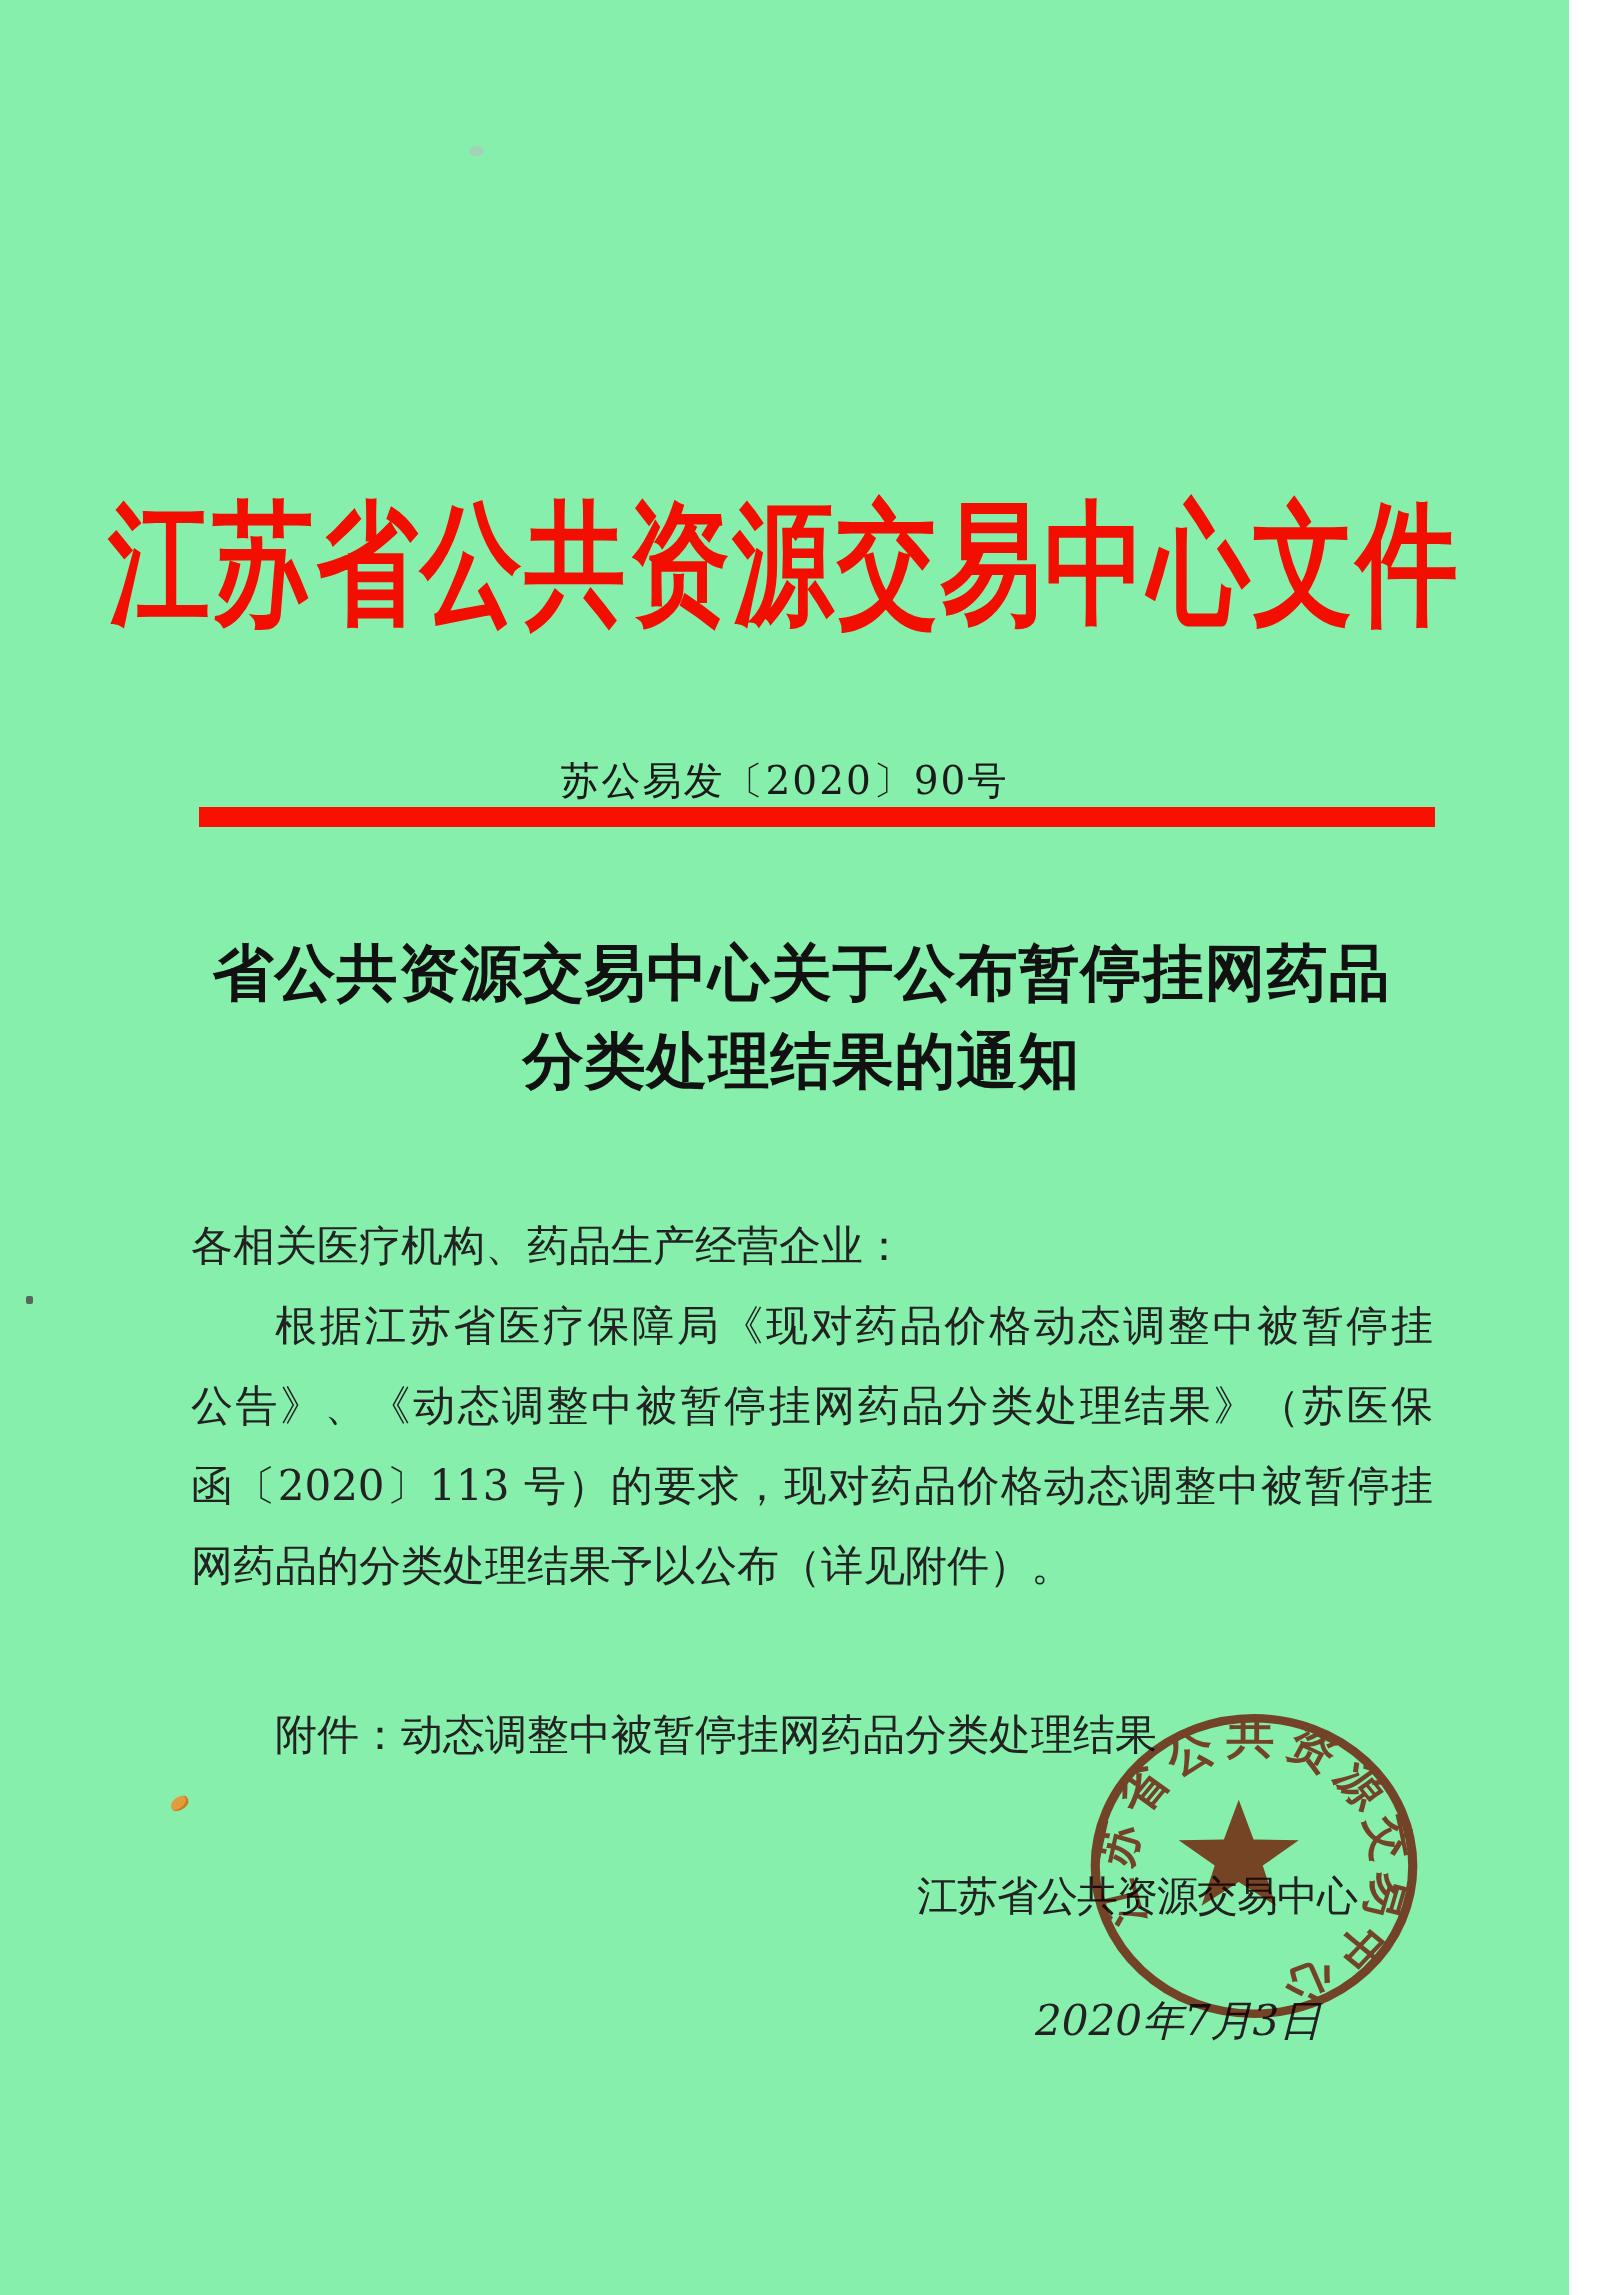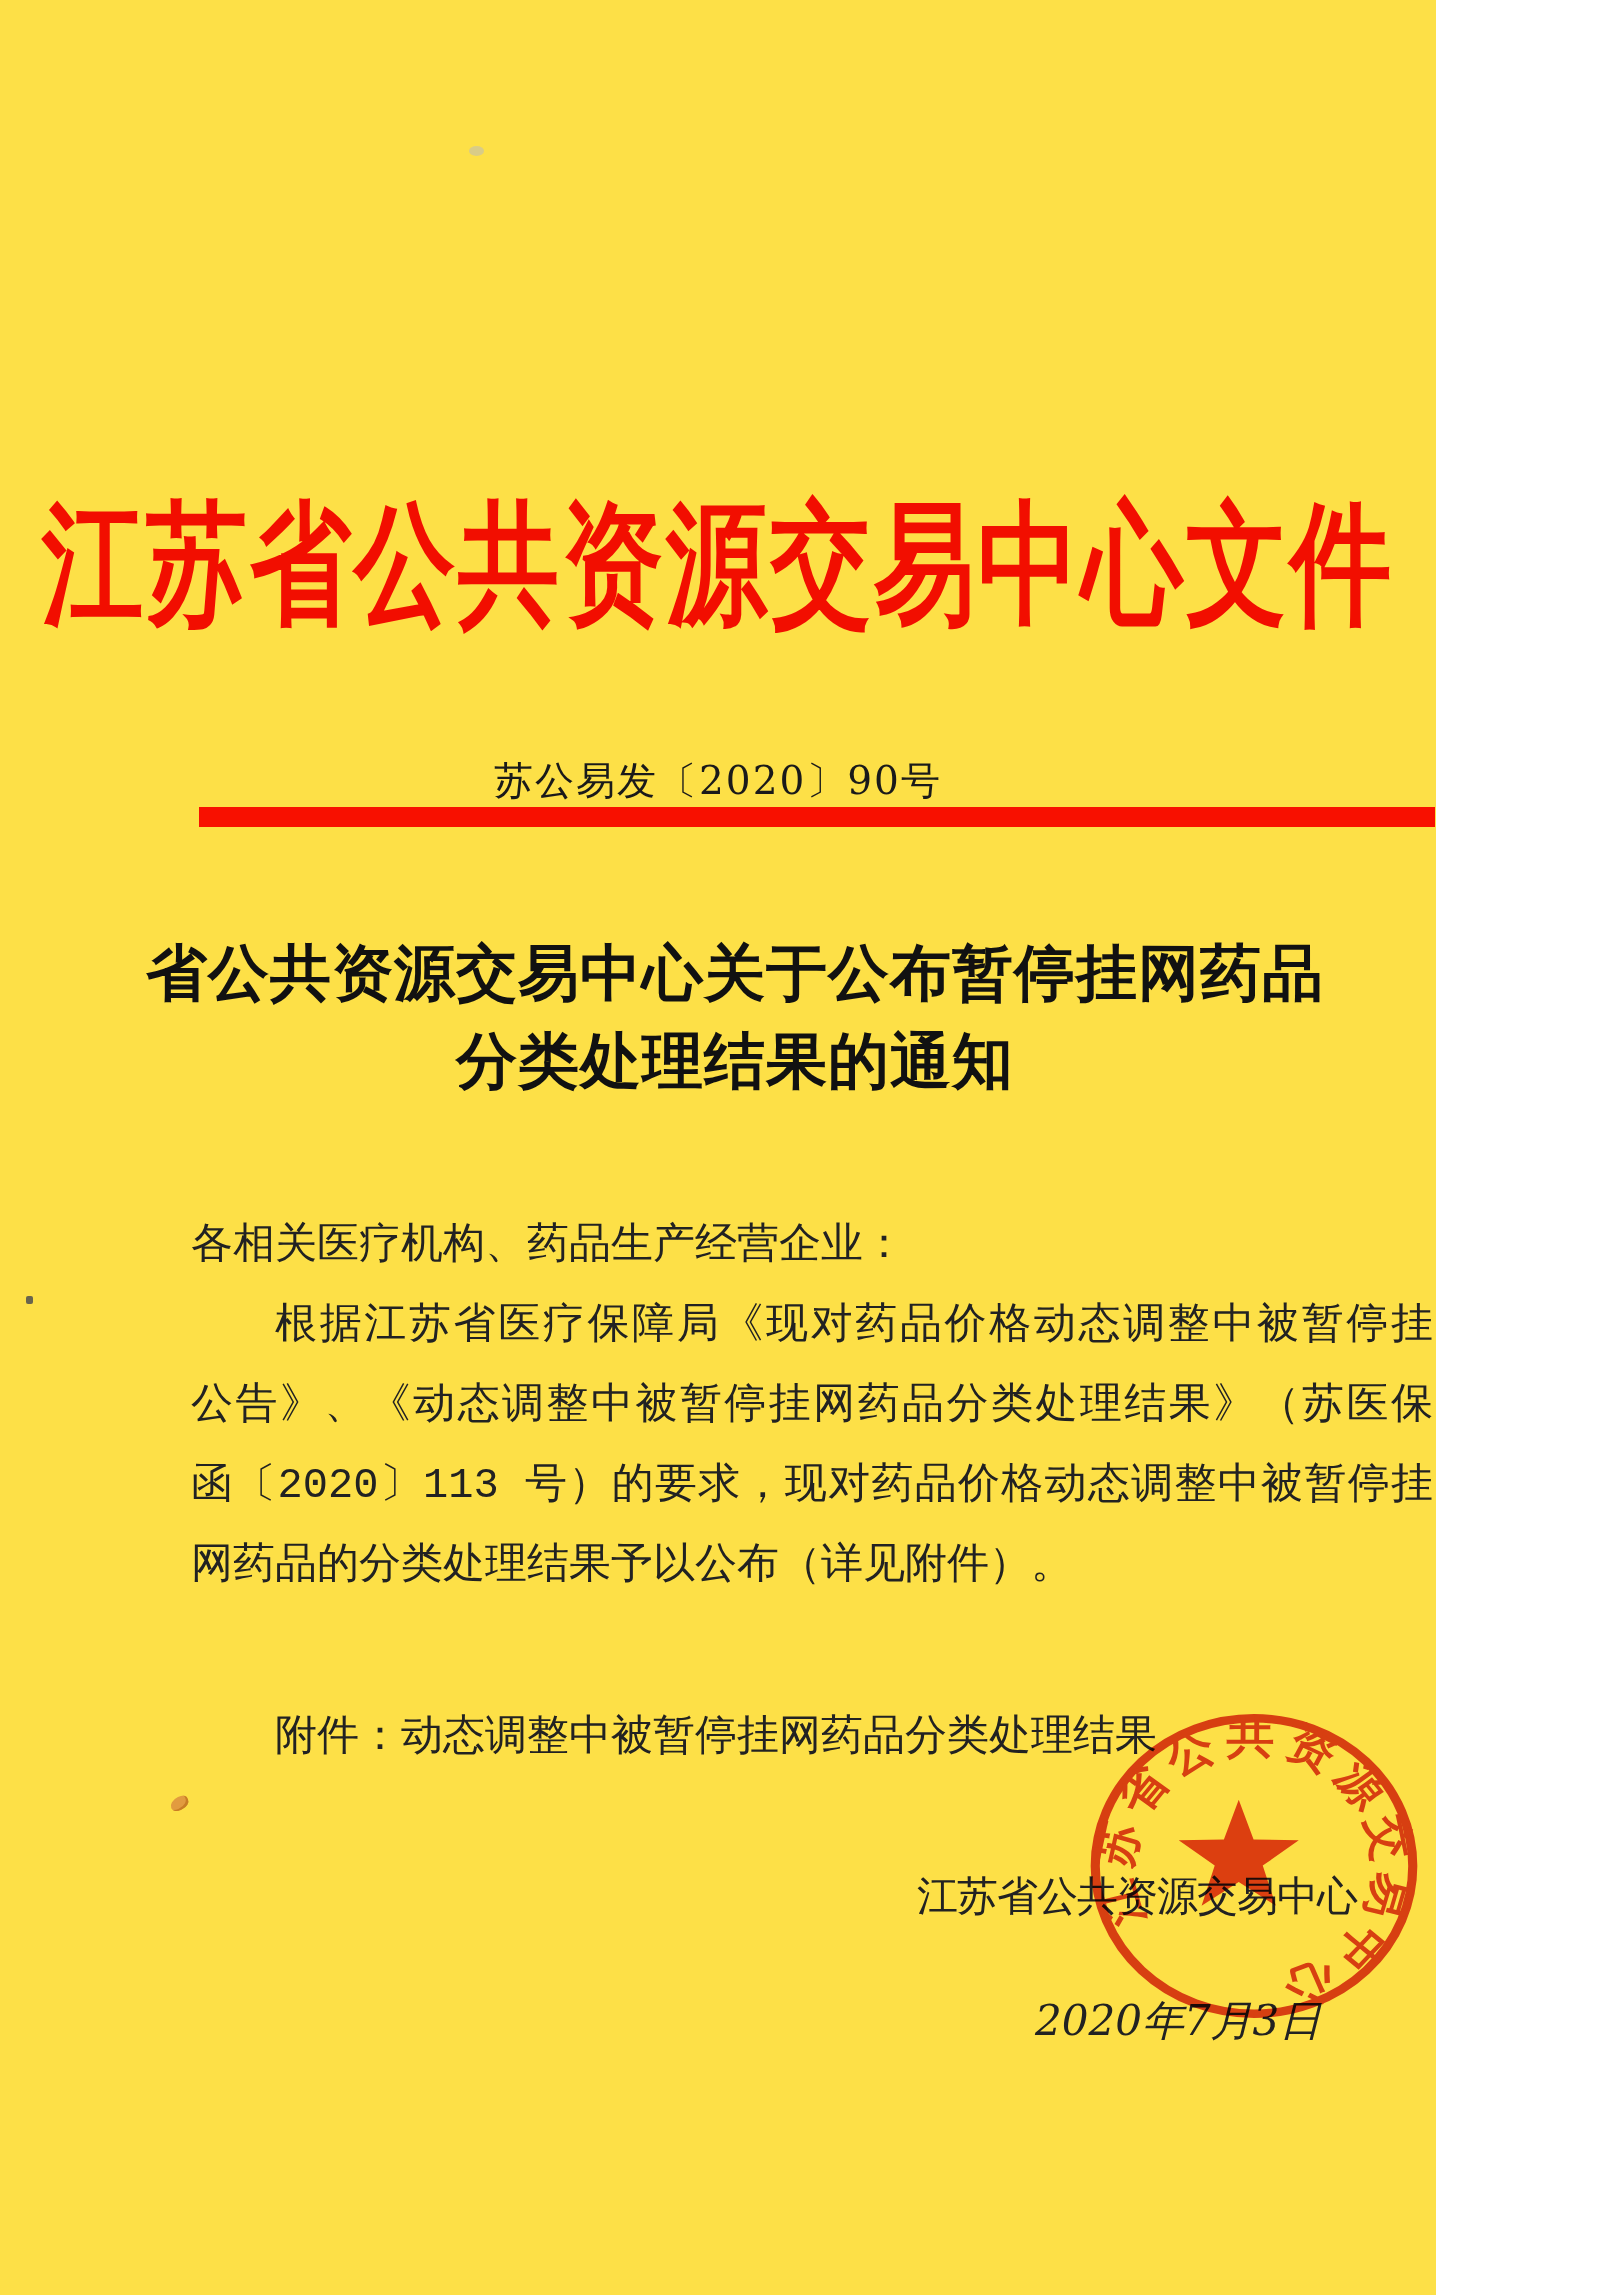--- a/index.html
+++ b/index.html
@@ -1,17 +1,17 @@
 <!DOCTYPE html>
 <html><head>
 <meta charset="utf-8">
 <style>
   html,body{margin:0;padding:0;background:#ffffff;}
   .page{
-    position:relative;width:1436px;height:2295px;background:#fde047;overflow:hidden;
+    position:relative;width:1569px;height:2295px;background:#86efac;overflow:hidden;
     font-family:"DejaVu Serif","Liberation Serif",serif;color:#1a1a1a;
   }
   
   .letterhead{
     position:absolute;top:494px;left:0;width:100%;text-align:center;
     font-size:101px;font-weight:bold;color:#f20e00;letter-spacing:3px;line-height:105px;
     transform:scaleY(1.32);transform-origin:center top;white-space:nowrap;
   }
   .doc-number{
     position:absolute;top:742px;left:0;width:100%;text-align:center;
@@ -25,21 +25,21 @@
   .doc-title{
     position:absolute;top:929px;left:17px;width:100%;margin:0;text-align:center;
     font-size:61px;font-weight:bold;line-height:88px;letter-spacing:1px;color:#111;
   }
   .doc-title span{display:block;}
   
   .body-block{
     position:absolute;top:1206px;left:191px;width:1242px;
     font-size:42px;line-height:80px;color:#222;
   }
-  .line{text-align:left;font-family:Liberation Mono, monospace;}
+  .line{text-align:left;}
   .line.j{text-align:justify;text-align-last:justify;text-justify:inter-character;}
   .line.indent{text-indent:84px;}
   .attachment{
     position:absolute;top:1695px;left:275px;font-size:42px;line-height:80px;color:#222;
     white-space:nowrap;
   }
   .signer{
     position:absolute;top:1871px;left:917px;font-size:41px;letter-spacing:-1px;
     line-height:50px;color:#222;white-space:nowrap;
   }

